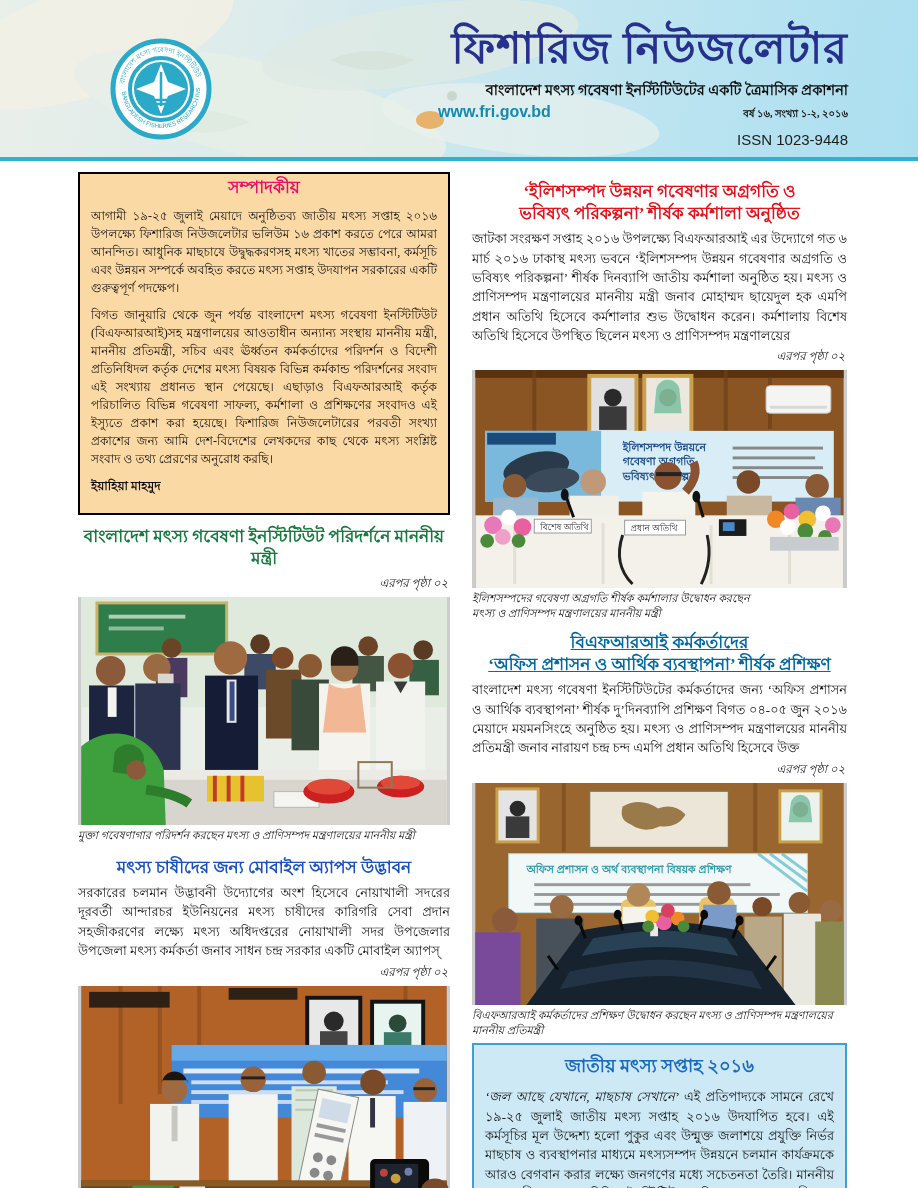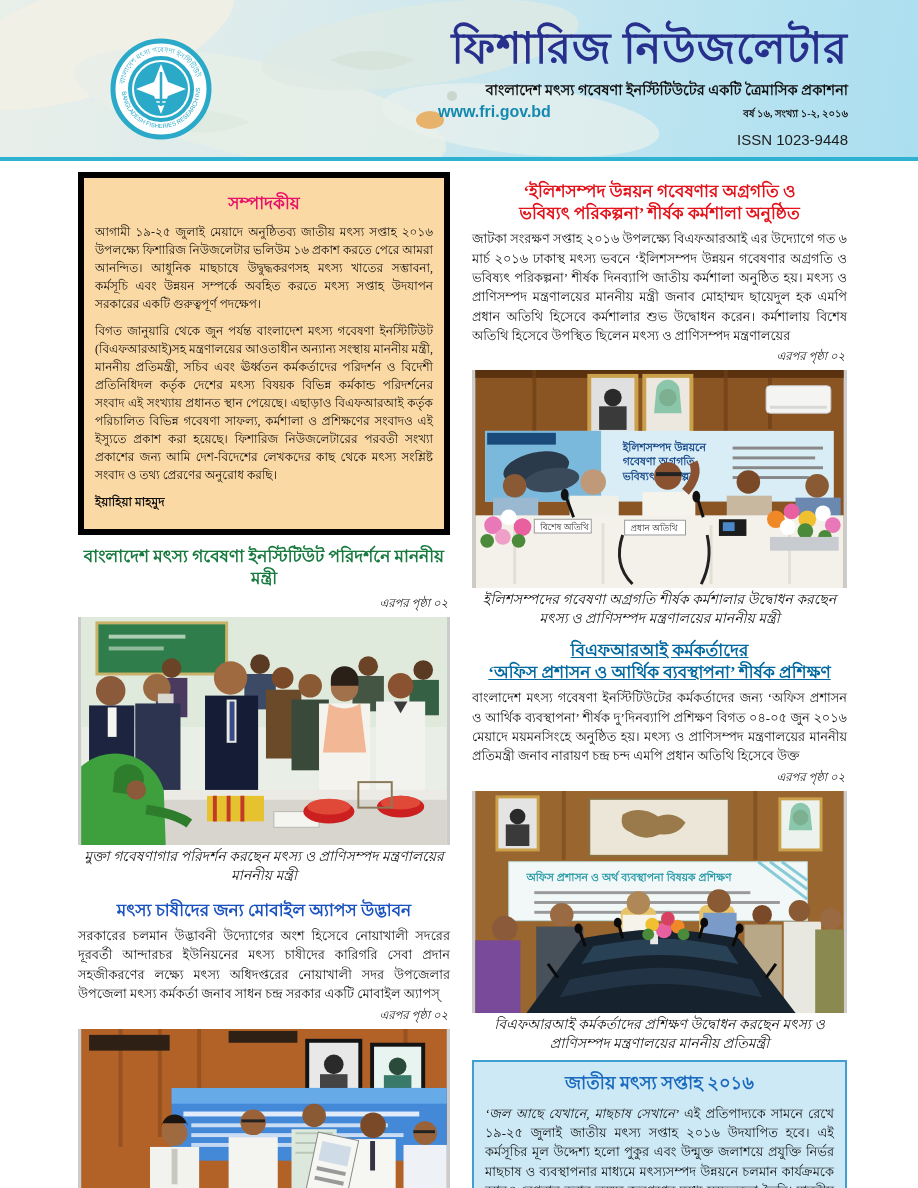--- a/index.html
+++ b/index.html
@@ -19,33 +19,33 @@
   .website{font-family:"Liberation Sans","DejaVu Sans",sans-serif;font-weight:bold;color:#1589b0;font-size:16px;}
   .issue{font-weight:bold;color:#101010;font-size:10px;}
   .issn{font-family:"Liberation Sans","DejaVu Sans",sans-serif;color:#1c1c1c;font-size:15px;margin-top:8px;}
   .teal-rule{height:4px;background:#2fb2d2;}
 
   
   .content{display:flex;gap:22px;padding:11px 71px 0 78px;}
   .col-l{width:372px;flex:0 0 372px;}
   .col-r{width:375px;flex:0 0 375px;}
 
-  .ed-box{border:6px solid #000000;background:#fbd9a4;padding:12px 11px 9px 11px;}
+  .ed-box{border:2px solid #000000;background:#fbd9a4;padding:0 11px 9px 11px;}
   .ed-head{text-align:center;color:#e8126a;font-weight:bold;font-size:17px;margin:0 0 5px 0;}
   .ed-box p{font-size:12px;text-align:justify;line-height:1.5;margin:0 0 9px 0;}
   .ed-sign{text-align:right;font-weight:bold;font-size:13.5px;margin:0;}
 
   h2{margin:11px 0 5px 0;text-align:center;font-size:17px;line-height:1.3;font-weight:bold;}
   .h-green{color:#187a3f;}
   .h-blue{color:#1a53c0;margin-top:14px;}
   .h-red{color:#e3131b;margin-top:9px;}
   .h-magenta{color:#0369a1;text-decoration:underline;}
   .art p{font-size:12.9px;text-align:justify;line-height:1.5;margin:0;}
   .cont{text-align:right;font-style:italic;font-size:11.5px;margin:2px 2px 3px 0;}
-  .caption{text-align:center;font-style:italic;font-size:14px;line-height:1.35;margin:3px 0 4px 0;}
+  .caption{font-style:italic;font-size:11px;line-height:1.35;margin:3px 0 4px 0;}
   .photo{display:block;width:100%;background:#ccc;}
 
   .week-box{border:2px solid #3f9fd0;background:#cde9f5;padding:7px 11px 10px 11px;margin-top:6px;}
   .week-head{text-align:center;color:#1a6bc0;font-weight:bold;font-size:18px;margin:0 0 5px 0;}
   .week-box p{font-size:12.9px;text-align:justify;line-height:1.5;margin:0;}
   .it{font-style:italic;}
   svg text{font-family:"Liberation Sans","DejaVu Sans",sans-serif;}
 </style>
 </head>
 <body>

